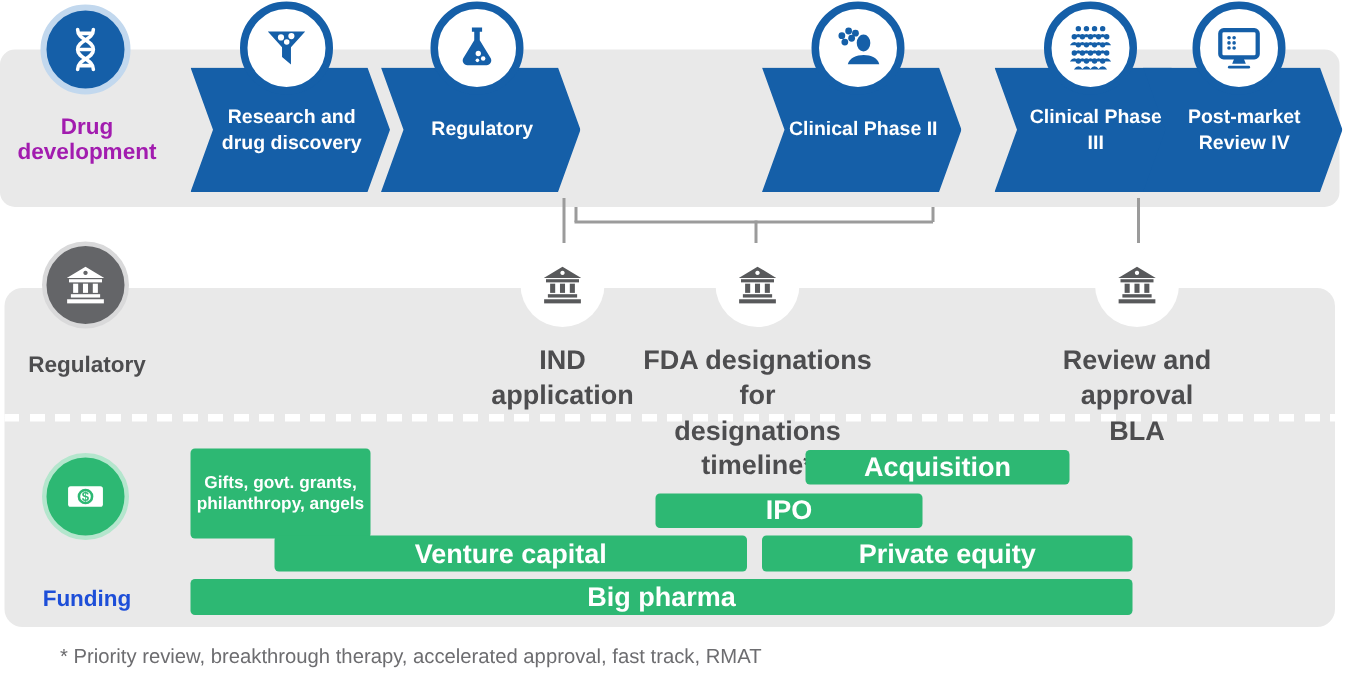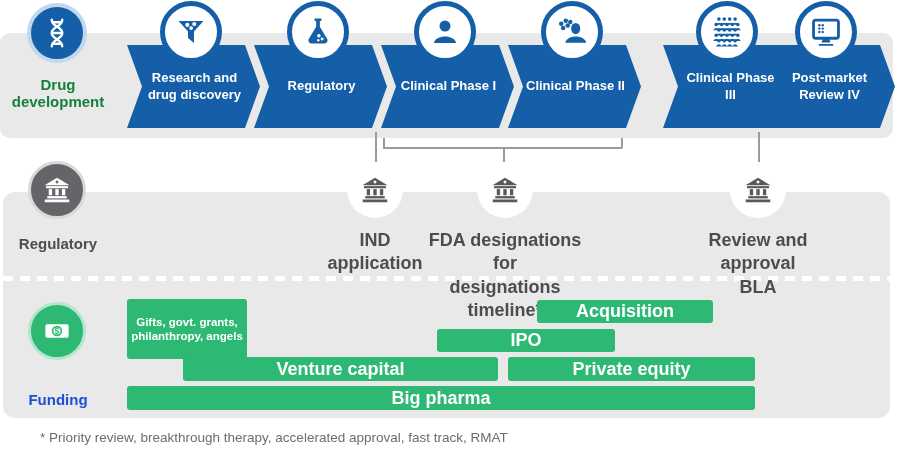--- a/index.html
+++ b/index.html
@@ -14,21 +14,21 @@
     background:repeating-linear-gradient(90deg,#fff 0,#fff 10px,rgba(0,0,0,0) 10px,rgba(0,0,0,0) 17px);}
 
   
   .side-circle{position:absolute;border-radius:50%;box-sizing:border-box;
                display:flex;align-items:center;justify-content:center;}
   #dna-circle{left:27px;top:3px;width:60px;height:60px;background:#155fa8;border:4px solid #c2d8ee;}
   #reg-circle{left:28px;top:161px;width:58px;height:58px;background:#646568;border:3px solid #d9d9da;}
   #fund-circle{left:28px;top:302px;width:58px;height:58px;background:#2db873;border:3px solid #b4e6cd;}
   .side-label{position:absolute;left:0;width:116px;text-align:center;font-weight:bold;
               font-size:15px;line-height:1.15;}
-  #dev-label{top:76px;color:#15803d;}
+  #dev-label{top:76px;color:#a21caf;}
   #reg-label{top:235px;color:#4d4d4f;}
   #fund-label{top:391px;color:#1d4ed8;}
 
   
   .stage{position:absolute;top:45px;width:133px;height:83px;}
   .chev{position:absolute;left:0;top:0;width:133px;height:83px;background:#155fa8;
         clip-path:polygon(0 0,118px 0,133px 41.5px,118px 83px,0 83px,15px 41.5px);
         display:flex;align-items:center;justify-content:center;}
   .chev-label{width:100%;padding:0 16px 0 18px;box-sizing:border-box;text-align:center;
               color:#fff;font-weight:bold;font-size:13px;line-height:1.3;}
@@ -149,31 +149,20 @@
     <div class="stage-circle">
       <svg width="34" height="34" viewBox="0 0 24 24" fill="#155fa8">
         <path d="M9.6,2.4 h4.8 v1.9 h-1.1 v4 l5.1,8.4 c0.9,1.5 -0.2,3.4 -1.9,3.4 H7.5 c-1.7,0 -2.8,-1.9 -1.9,-3.4 l5.1,-8.4 V4.3 H9.6 Z"></path>
         <circle cx="12.6" cy="14.6" r="1.25" fill="#fff"></circle>
         <circle cx="14.9" cy="16.9" r="1.05" fill="#fff"></circle>
         <circle cx="12.2" cy="17.8" r="0.85" fill="#fff"></circle>
       </svg>
     </div>
   </div>
 
-  <div class="stage" style="left:381px">
-    <div class="chev">
-      <div class="chev-label">Clinical Phase I</div>
-    </div>
-    <div class="stage-circle">
-      <svg width="34" height="34" viewBox="0 0 24 24" fill="#155fa8">
-        <circle cx="12" cy="7.8" r="3.9"></circle>
-        <path d="M4.2,19.8 C5.2,13.6 18.8,13.6 19.8,19.8 Z"></path>
-      </svg>
-    </div>
-  </div>
 
   <div class="stage" style="left:508px">
     <div class="chev">
       <div class="chev-label">Clinical Phase II</div>
     </div>
     <div class="stage-circle">
       <svg width="34" height="34" viewBox="0 0 24 24" fill="#155fa8">
         <ellipse cx="14.6" cy="9.6" rx="3.2" ry="4"></ellipse>
         <path d="M7.2,19.6 C8.6,13.8 20.8,13.8 22,19.6 Z"></path>
         <circle cx="4.4" cy="6.2" r="1.6"></circle>

